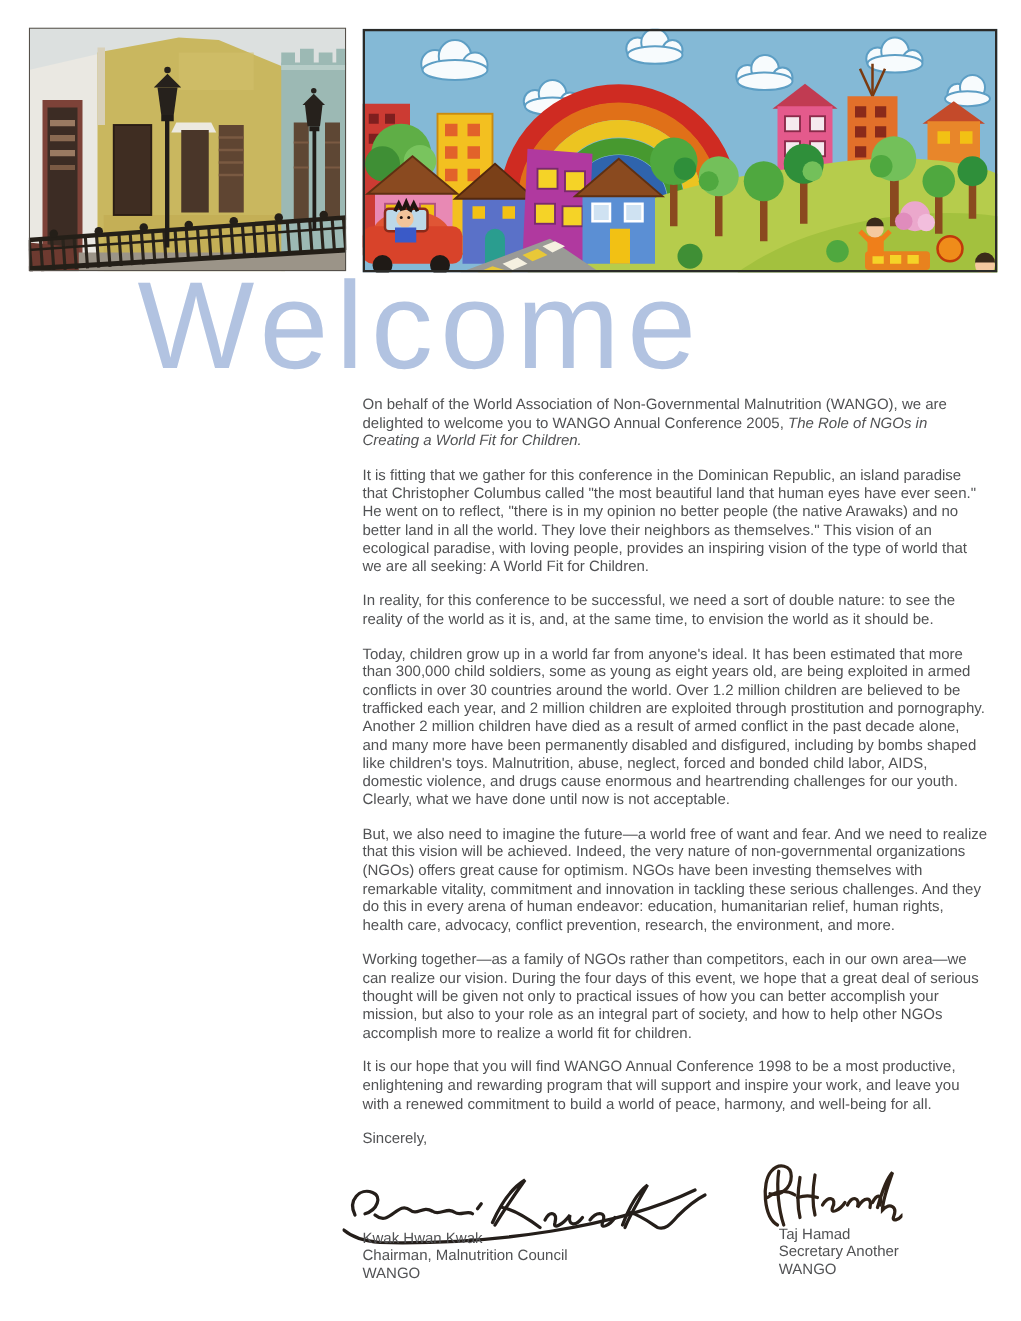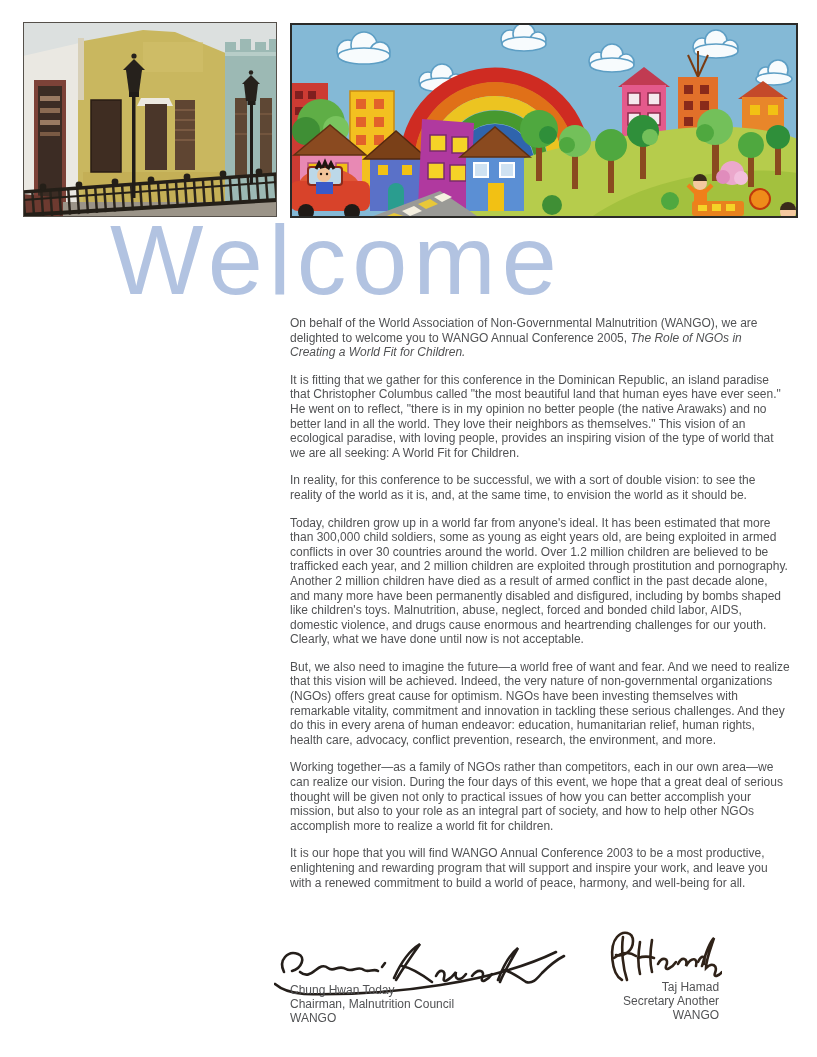--- a/index.html
+++ b/index.html
@@ -17,21 +17,21 @@
   .letter p{margin:0 0 13px 0;}
   .letter em{font-style:italic;}
   .letter .closing{margin:2px 0 0 0;}
 
   .signatures{position:absolute;left:290px;top:936px;width:510px;height:100px;color:#515254;}
   .sig{position:absolute;}
   .sig-kwak{left:-16px;top:2px;width:300px;height:64px;}
   .sig-hamad{left:316px;top:-8px;width:116px;height:58px;}
   .sig-text{position:absolute;font-size:12px;line-height:14px;}
   .sig-text.left{left:0;top:47px;}
-  .sig-text.right{left:333px;top:44px;text-align:right;}
+  .sig-text.right{left:333px;top:44px;}
 </style>
 </head>
 <body>
 
 <div class="page">
 
   <svg class="street-photo" viewBox="0 0 254 195" aria-label="Photograph of a colonial street with a yellow building, lamp posts and a wrought-iron fence">
     <g>
       <rect x="0" y="0" width="254" height="195" fill="#dce0df"></rect>
 
@@ -346,45 +346,46 @@
       </g>
       <rect x="1" y="1" width="506" height="193" fill="none" stroke="#2a2a28" stroke-width="2"></rect>
     </g>
   </svg>
 
   <h1 class="welcome">Welcome</h1>
 
   <div class="letter">
     <p><span>On behalf of the World Association of Non-Governmental Malnutrition (WANGO), we are delighted to welcome you to WANGO Annual Conference 2005, </span><em>The Role of NGOs in Creating a World Fit for Children.</em></p>
     <p>It is fitting that we gather for this conference in the Dominican Republic, an island paradise that Christopher Columbus called "the most beautiful land that human eyes have ever seen." He went on to reflect, "there is in my opinion no better people (the native Arawaks) and no better land in all the world. They love their neighbors as themselves." This vision of an ecological paradise, with loving people, provides an inspiring vision of the type of world that we are all seeking: A World Fit for Children.</p>
-    <p>In reality, for this conference to be successful, we with a sort of double vision: to see the reality of the world as it is, and, at the same time, to envision the world as it should be.</p>
+    <p>In reality, for this conference to be successful, we need a sort of double nature: to see the reality of the world as it is, and, at the same time, to envision the world as it should be.</p>
     <p>Today, children grow up in a world far from anyone's ideal. It has been estimated that more than 300,000 child soldiers, some as young as eight years old, are being exploited in armed conflicts in over 30 countries around the world. Over 1.2 million children are believed to be trafficked each year, and 2 million children are exploited through prostitution and pornography. Another 2 million children have died as a result of armed conflict in the past decade alone, and many more have been permanently disabled and disfigured, including by bombs shaped like children's toys. Malnutrition, abuse, neglect, forced and bonded child labor, AIDS, domestic violence, and drugs cause enormous and heartrending challenges for our youth. Clearly, what we have done until now is not acceptable.</p>
     <p>But, we also need to imagine the future—a world free of want and fear. And we need to realize that this vision will be achieved. Indeed, the very nature of non-governmental organizations (NGOs) offers great cause for optimism. NGOs have been investing themselves with remarkable vitality, commitment and innovation in tackling these serious challenges. And they do this in every arena of human endeavor: education, humanitarian relief, human rights, health care, advocacy, conflict prevention, research, the environment, and more.</p>
     <p>Working together—as a family of NGOs rather than competitors, each in our own area—we can realize our vision. During the four days of this event, we hope that a great deal of serious thought will be given not only to practical issues of how you can better accomplish your mission, but also to your role as an integral part of society, and how to help other NGOs accomplish more to realize a world fit for children.</p>
-    <p>It is our hope that you will find WANGO Annual Conference 2003 to be a most productive, enlightening and rewarding program that will support and inspire your work, and leave you with a renewed commitment to build a world of peace, harmony, and well-being for all.</p>
+    <p>It is our hope that you will find WANGO Annual Conference 1998 to be a most productive, enlightening and rewarding program that will support and inspire your work, and leave you with a renewed commitment to build a world of peace, harmony, and well-being for all.</p>
+    <p class="closing">Sincerely,</p>
   </div>
 
   <div class="signatures">
 
     <svg class="sig sig-kwak" viewBox="0 0 300 64">
       <g fill="none" stroke="#241e1a" stroke-width="2.6" stroke-linecap="round">
         <path d="M10,34 C4,22 14,12 24,16 C32,19 28,30 18,33"></path>
         <path d="M26,34 C38,44 44,22 54,30 C60,35 64,26 72,31 C78,35 84,27 90,32 C94,35 100,30 104,33"></path>
         <path d="M108,29 l3,-4"></path>
         <path d="M120,40 C128,22 136,12 146,6 C136,20 128,32 122,42"></path>
         <path d="M128,28 C138,30 150,38 158,44"></path>
         <path d="M162,38 C166,30 172,32 170,40 C168,46 176,42 182,34 C180,42 186,44 192,36"></path>
         <path d="M198,38 C204,30 212,32 208,40 C206,46 214,42 218,36"></path>
         <path d="M224,42 C230,26 236,16 244,10 C236,24 230,34 226,44"></path>
         <path d="M230,32 C238,34 246,40 252,44 C258,46 262,42 268,35 C276,27 284,21 290,18"></path>
         <path d="M282,14 C220,44 120,58 30,56 C18,55 8,52 1,46"></path>
       </g>
     </svg>
     <div class="sig-text left">
-      <div>Chung Hwan Today</div>
+      <div>Kwak Hwan Kwak</div>
       <div>Chairman, Malnutrition Council</div>
       <div>WANGO</div>
     </div>
 
     <svg class="sig sig-hamad" viewBox="0 0 116 58">
       <g fill="none" stroke="#2f2218" stroke-width="2.6" stroke-linecap="round">
         <path d="M16,52 C5,46 3,18 11,9 C17,2 27,4 27,13 C27,23 18,29 10,27"></path>
         <path d="M17,9 C15,22 17,40 21,52"></path>
         <path d="M8,30 C16,24 24,24 30,28"></path>
         <path d="M34,14 C32,26 32,38 34,46"></path>

